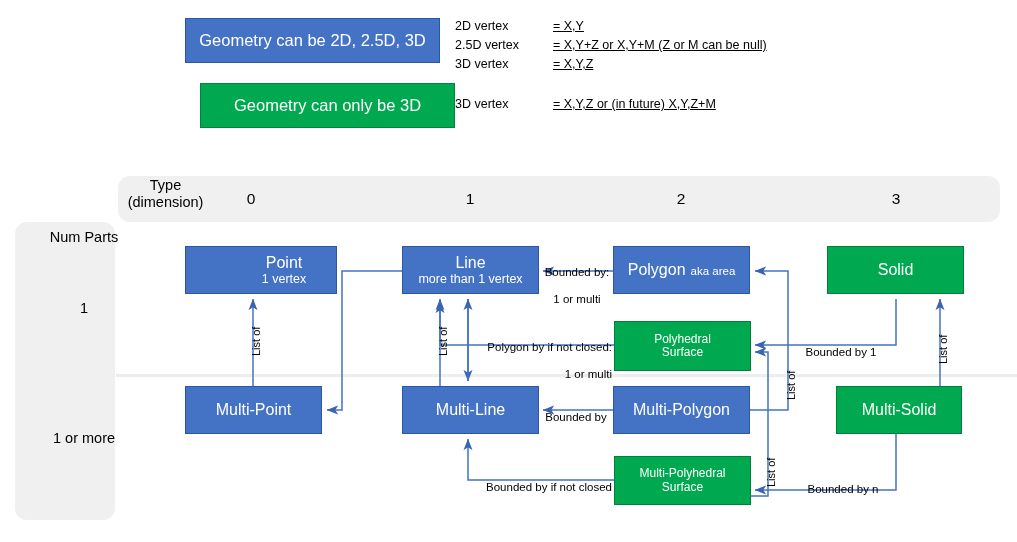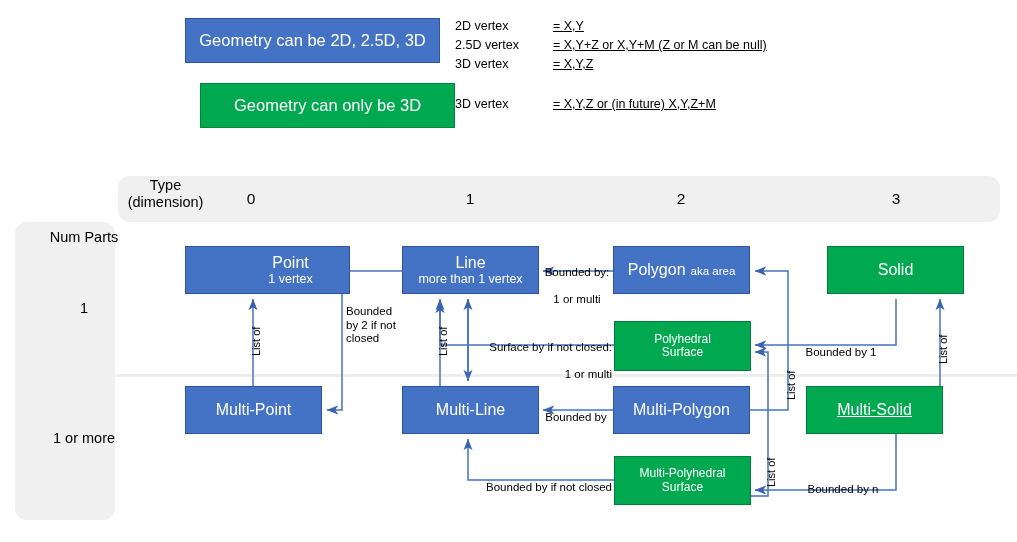--- a/index.html
+++ b/index.html
@@ -201,21 +201,21 @@
       <path d="M750,496 L768,496 L768,352 L755,352"></path>
 
       <path d="M896,299 L896,345 L755,345"></path>
 
       <path d="M940,386 L940,299"></path>
 
       <path d="M896,434 L896,490 L755,490"></path>
     </g>
   </svg>
 
-  <div class="node blue" style="left:185px; top:246px; width:165px; height:48px;padding-left:46px;">
+  <div class="node blue" style="left:185px; top:246px; width:152px; height:48px;padding-left:46px;">
     <span class="title">Point</span>
     <span class="sub">1 vertex</span>
   </div>
 
   <div class="node blue" style="left:402px; top:246px; width:137px; height:48px;">
     <span class="title">Line</span>
     <span class="sub">more than 1 vertex</span>
   </div>
 
   <div class="node blue" style="left:613px; top:246px; width:137px; height:48px;">
@@ -239,44 +239,41 @@
   </div>
 
   <div class="node blue" style="left:402px; top:386px; width:137px; height:48px;">
     <span class="title">Multi-Line</span>
   </div>
 
   <div class="node blue" style="left:613px; top:386px; width:137px; height:48px;">
     <span class="title">Multi-Polygon</span>
   </div>
 
-  <div class="node green" style="left:806px; top:386px; width:137px; height:48px;text-decoration:underline;">
+  <div class="node green" style="left:836px; top:386px; width:126px; height:48px;">
     <span class="title">Multi-Solid</span>
   </div>
 
   <div class="node green" style="left:614px; top:456px; width:137px; height:49px;">
     <span class="title small">Multi-Polyhedral</span>
     <span class="title small">Surface</span>
   </div>
 
   <div class="vlabel" style="left:250px; top:356px;">List of</div>
 
   <div class="vlabel" style="left:437px; top:356px;">List of</div>
 
-  <div class="conn-label" style="left:346px; top:305px; width:62px;">Bounded
-by 2 if not
-closed</div>
 
   <div class="conn-label c" style="left:541px; top:252px; width:72px;">
     <div>Bounded by:</div>
     <div>1 or multi</div>
   </div>
 
   <div class="conn-label r" style="left:462px; top:327px; width:150px;">
-    <div>Surface by if not closed:</div>
+    <div>Polygon by if not closed:</div>
     <div>1 or multi</div>
   </div>
 
   <div class="conn-label c" style="left:539px; top:411px; width:74px;">Bounded by</div>
 
   <div class="conn-label r" style="left:462px; top:481px; width:150px;">Bounded by if not closed</div>
 
   <div class="conn-label c" style="left:789px; top:346px; width:104px;">Bounded by 1</div>
 
   <div class="conn-label c" style="left:791px; top:483px; width:104px;">Bounded by n</div>

